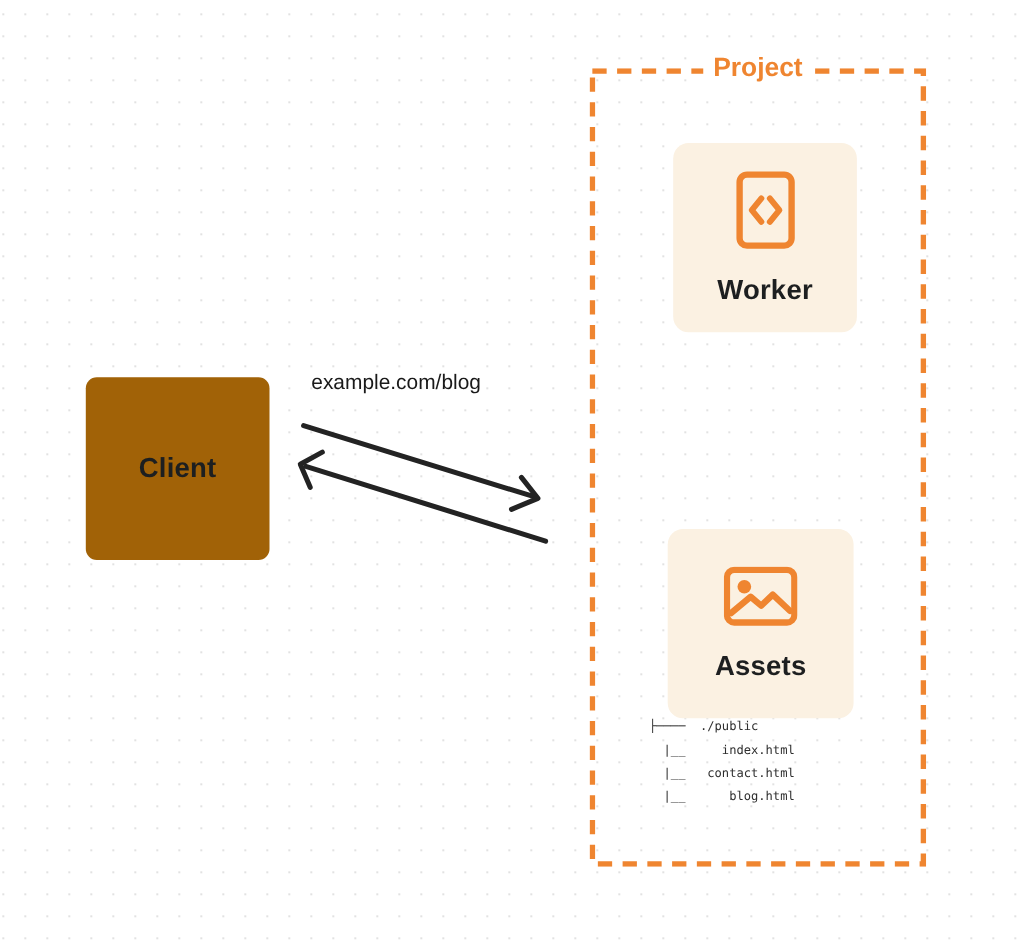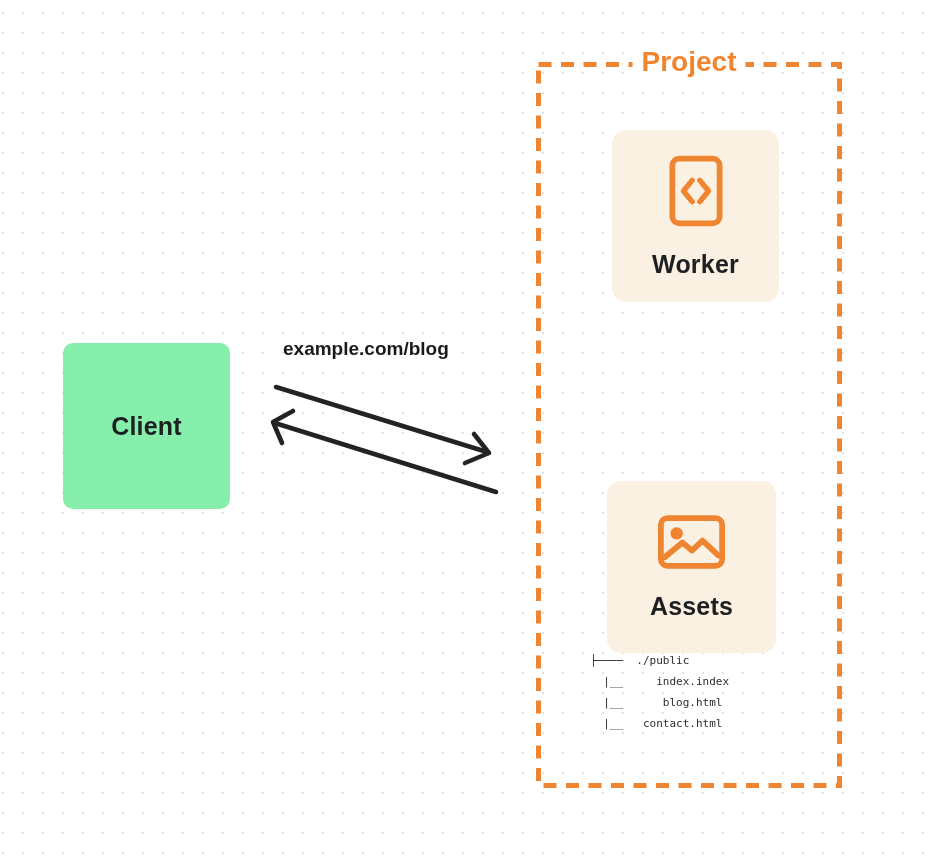--- a/index.html
+++ b/index.html
@@ -14,41 +14,41 @@
     position: relative;
     color: #1d1f20;
   }
   #canvas { position: absolute; inset: 0; }
 
   
   #arrows { position: absolute; left: 0; top: 0; width: 938px; height: 860px; }
 
   
   .client-box {
-    position: absolute; left: 63px; top: 343px; width: 167px; height: 166px;
-    background: #86efac; border-radius: 10px;
+    position: absolute; left: 78px; top: 343px; width: 167px; height: 166px;
+    background: #a16207; border-radius: 10px;
     display: flex; align-items: center; justify-content: center;
   }
   .client-box .node-label { font-weight: bold; font-size: 25px; letter-spacing: 0.2px; color: #1d1f20; }
 
   
   .request-label {
     position: absolute; left: 283px; top: 338px;
-    font-weight: bold; font-size: 19px; color: #1a1a1a;
+    font-weight: normal; font-size: 19px; color: #1a1a1a;
   }
 
   
   .project {
     position: absolute; left: 536px; top: 62px; width: 306px; height: 726px;
   }
   .project-border { position: absolute; left: 0; top: 0; width: 306px; height: 726px; }
   .project-label {
     position: absolute; left: 50%; top: -16px; transform: translateX(-50%);
     background: #ffffff; padding: 0 9px;
-    font-weight: bold; font-size: 28px; line-height: 32px; color: #ef8530;
+    font-weight: bold; font-size: 24px; line-height: 32px; color: #ef8530;
     white-space: nowrap;
     text-align: center;
   }
 
   
   .card {
     position: absolute; width: 167px; height: 172px;
     background: #fbf1e2; border-radius: 14px;
     display: flex; flex-direction: column; align-items: center; justify-content: center;
     gap: 25px;
@@ -104,19 +104,19 @@
       <svg width="67" height="54" viewBox="0 0 70 56" fill="none" xmlns="http://www.w3.org/2000/svg">
         <rect x="3" y="3" width="64" height="50" rx="7" stroke="#ef8530" stroke-width="6"></rect>
         <circle cx="19.5" cy="19" r="6.5" fill="#ef8530"></circle>
         <path d="M7 44 L25.5 28.5 L35.5 37 L46.5 26.5 L63 42" stroke="#ef8530" stroke-width="6" stroke-linecap="round" stroke-linejoin="round"></path>
       </svg>
       <div class="card-label">Assets</div>
     </div>
 
     <div class="tree">
       <div class="tree-line">├────  ./public</div>
-      <div class="tree-line">  |__     index.index</div>
+      <div class="tree-line">  |__     index.html</div>
+      <div class="tree-line">  |__   contact.html</div>
       <div class="tree-line">  |__      blog.html</div>
-      <div class="tree-line">  |__   contact.html</div>
     </div>
   </div>
 
 </div>
 
 </body></html>

